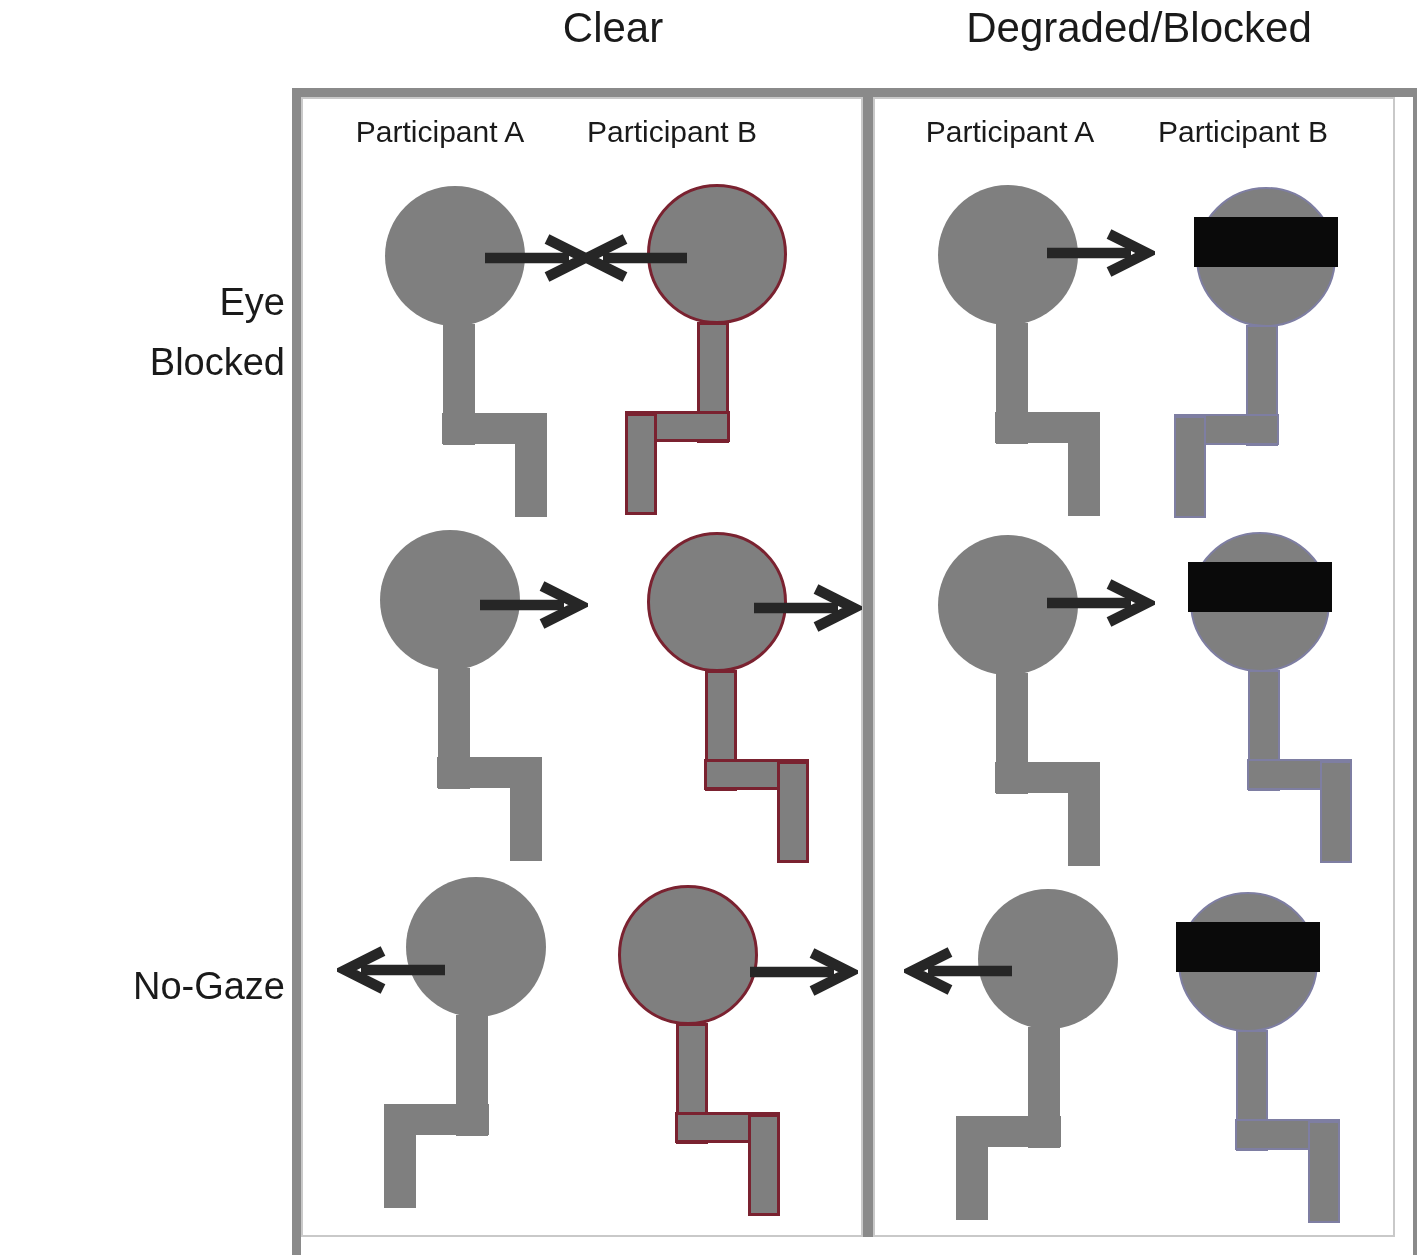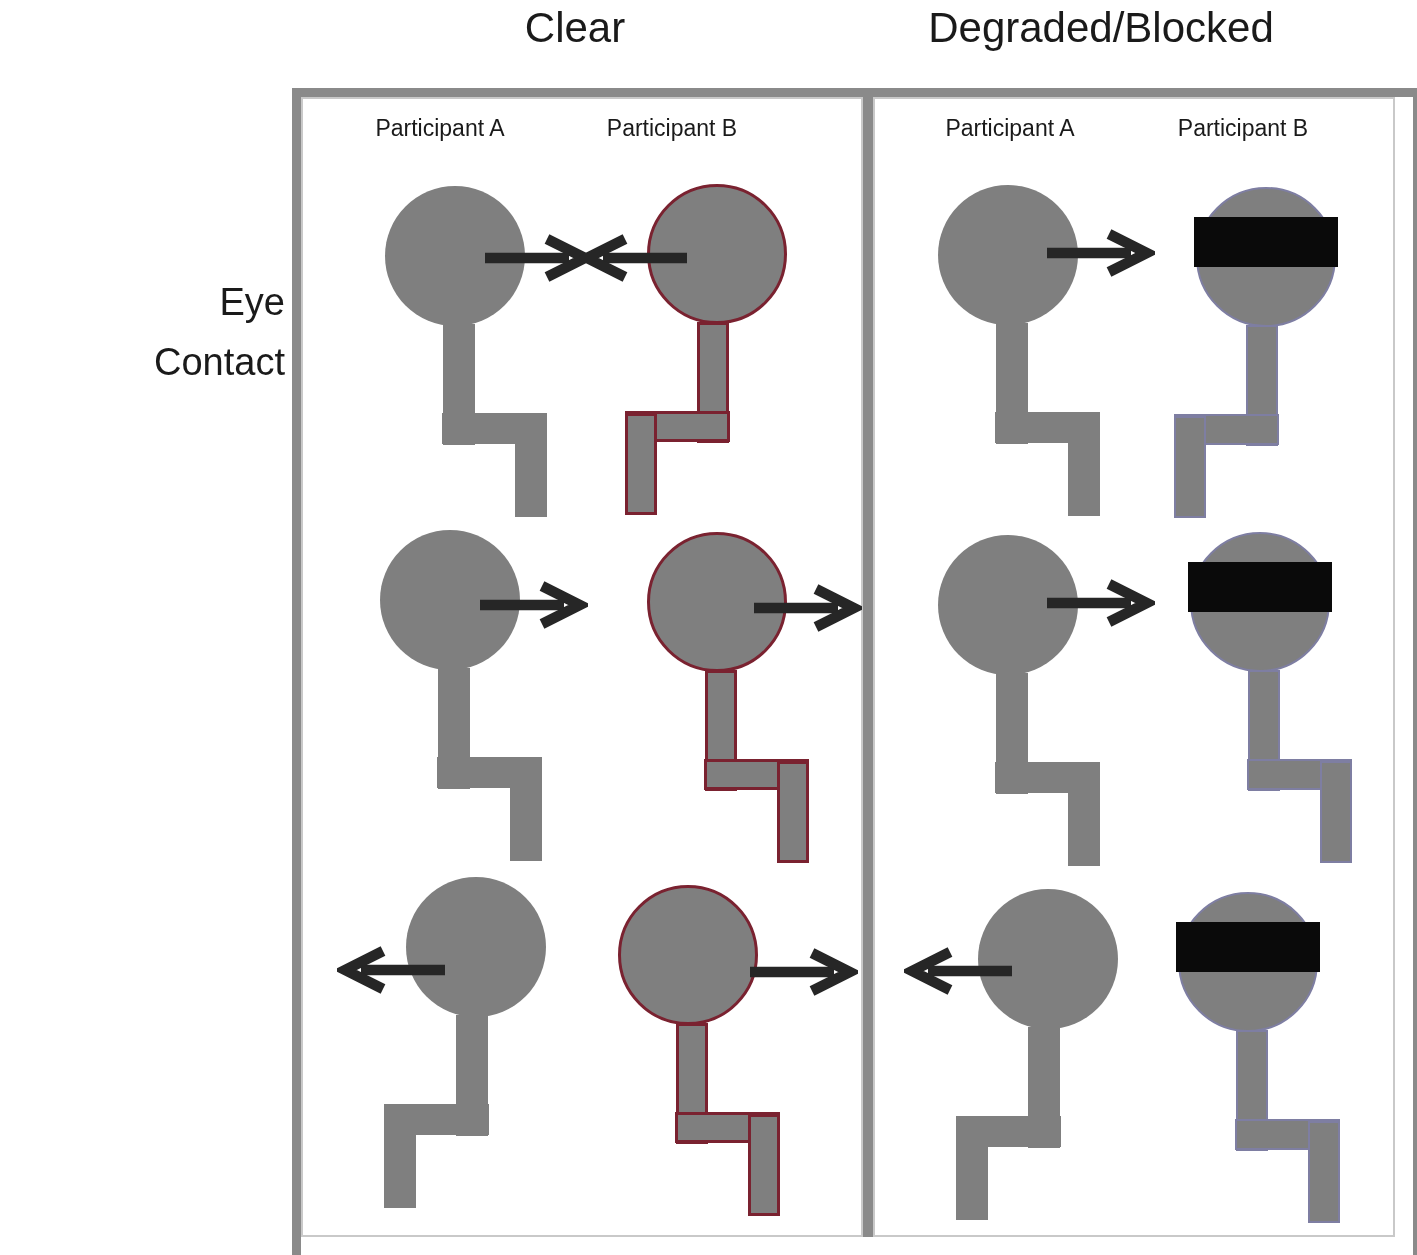--- a/index.html
+++ b/index.html
@@ -1,28 +1,28 @@
 <!DOCTYPE html>
 <html><head>
 <meta charset="utf-8">
 <style>
   html,body{margin:0;padding:0;background:#ffffff;width:1417px;height:1255px;overflow:hidden;
     font-family:"Liberation Sans",sans-serif;color:#1a1a1a;}
   
-  .col-header{position:absolute;top:4px;transform:translateX(-50%);font-size:42px;white-space:nowrap;}
+  .col-header{position:absolute;top:4px;transform:translateX(-50%);font-size:42px;white-space:nowrap;margin-left:38px;}
   .row-label{position:absolute;text-align:right;font-size:38px;line-height:60px;}
   
   .board{position:absolute;left:292px;top:88px;width:1112px;height:1158px;
     border:9px solid #8a8a8a;background:#ffffff;box-sizing:content-box;}
   .board-content{position:absolute;left:0;top:0;width:1094px;height:1140px;}
   .divider{position:absolute;left:562px;top:0;width:10px;height:1140px;background:#8a8a8a;}
   .panel-area{position:absolute;top:0;height:1140px;background:#ffffff;box-shadow:inset 0 0 0 2px #c9c9c9;}
   .panel-left{left:0;width:562px;}
   .panel-right{left:572px;width:522px;}
-  .p-label{position:absolute;top:18px;transform:translateX(-50%);font-size:23px;white-space:nowrap;}
+  .p-label{position:absolute;top:18px;transform:translateX(-50%);font-size:30px;white-space:nowrap;}
   
   .fig{position:absolute;width:210px;height:340px;}
   .fig .part{position:absolute;background:#7f7f7f;box-sizing:border-box;}
   .fig .head {left:35px;top:5px;width:140px;height:140px;border-radius:50%;z-index:1;}
   .fig .torso{left:93px;top:143px;width:32px;height:121px;z-index:2;}
   .fig .thigh{left:92px;top:232px;width:105px;height:31px;z-index:3;}
   .fig .shin {left:165px;top:234px;width:32px;height:102px;z-index:4;}
   .fig .band {position:absolute;left:33px;top:35px;width:144px;height:50px;background:#0a0a0a;z-index:5;display:none;}
   .fig.blindfolded .band{display:block;}
   .fig.maroon .part{border:3px solid #7a2230;}
@@ -35,21 +35,24 @@
 </head>
 <body>
 
 <div style="position:relative;width:1417px;height:1255px;">
 
   <div class="col-header" style="left:575px;">Clear</div>
   <div class="col-header" style="left:1101px;">Degraded/Blocked</div>
 
   <div class="row-label" style="left:60px;top:272px;width:225px;">
     <div>Eye</div>
-    <div>Contact</div>
+    <div>Blocked</div>
+  </div>
+  <div class="row-label" style="left:60px;top:956px;width:225px;">
+    <div>No-Gaze</div>
   </div>
 
   <div class="board">
     <div class="board-content">
       <div class="divider"></div>
 
       <div class="panel-area panel-left">
         <div class="p-label" style="left:139px;">Participant A</div>
         <div class="p-label" style="left:371px;">Participant B</div>
 

